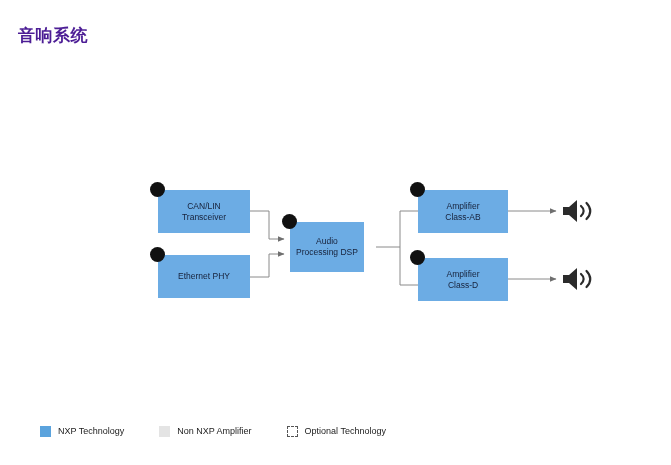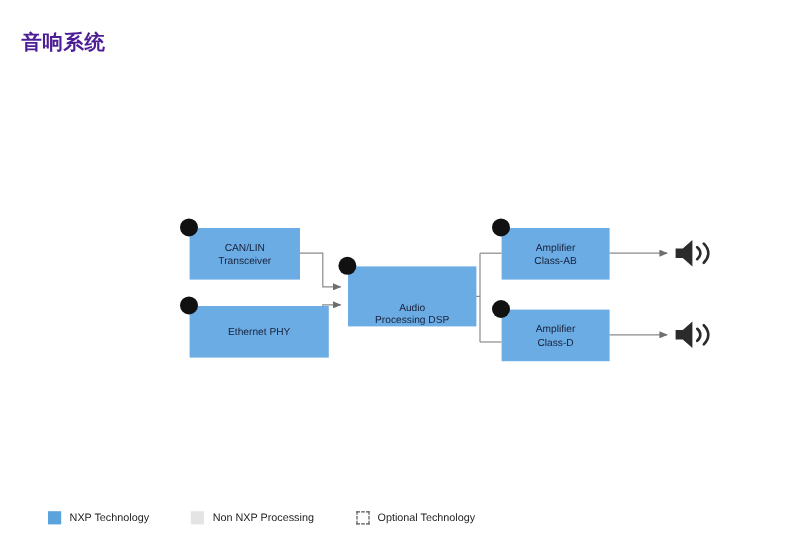--- a/index.html
+++ b/index.html
@@ -124,26 +124,26 @@
     <path d="M508 211 L556 211" fill="none" stroke="#8a8a8a" stroke-width="1" marker-end="url(#arrowhead)"></path>
     <path d="M508 279 L556 279" fill="none" stroke="#8a8a8a" stroke-width="1" marker-end="url(#arrowhead)"></path>
   </svg>
 
   <div class="node" style="left:158px; top:190px; width:92px; height:43px;">
     <span class="node-label">CAN/LIN
 Transceiver</span>
   </div>
   <div class="port-dot" style="left:150px; top:182px;"></div>
 
-  <div class="node" style="left:158px; top:255px; width:116px; height:43px;">
+  <div class="node" style="left:158px; top:255px; width:92px; height:43px;">
     <span class="node-label">Ethernet PHY</span>
   </div>
   <div class="port-dot" style="left:150px; top:247px;"></div>
 
-  <div class="node" style="left:290px; top:222px; width:107px; height:50px;align-items:flex-end;">
+  <div class="node" style="left:290px; top:222px; width:74px; height:50px;">
     <span class="node-label">Audio
 Processing DSP</span>
   </div>
   <div class="port-dot" style="left:282px; top:214px;"></div>
 
   <div class="node" style="left:418px; top:190px; width:90px; height:43px;">
     <span class="node-label">Amplifier
 Class-AB</span>
   </div>
   <div class="port-dot" style="left:410px; top:182px;"></div>
@@ -167,19 +167,19 @@
   </svg>
 </div>
 
 <div class="legend">
   <div class="legend-item">
     <span class="legend-swatch swatch-nxp"></span>
     <span class="legend-label">NXP Technology</span>
   </div>
   <div class="legend-item">
     <span class="legend-swatch swatch-nonnxp"></span>
-    <span class="legend-label">Non NXP Processing</span>
+    <span class="legend-label">Non NXP Amplifier</span>
   </div>
   <div class="legend-item">
     <span class="legend-swatch swatch-optional"></span>
     <span class="legend-label">Optional Technology</span>
   </div>
 </div>
 
 </body></html>

